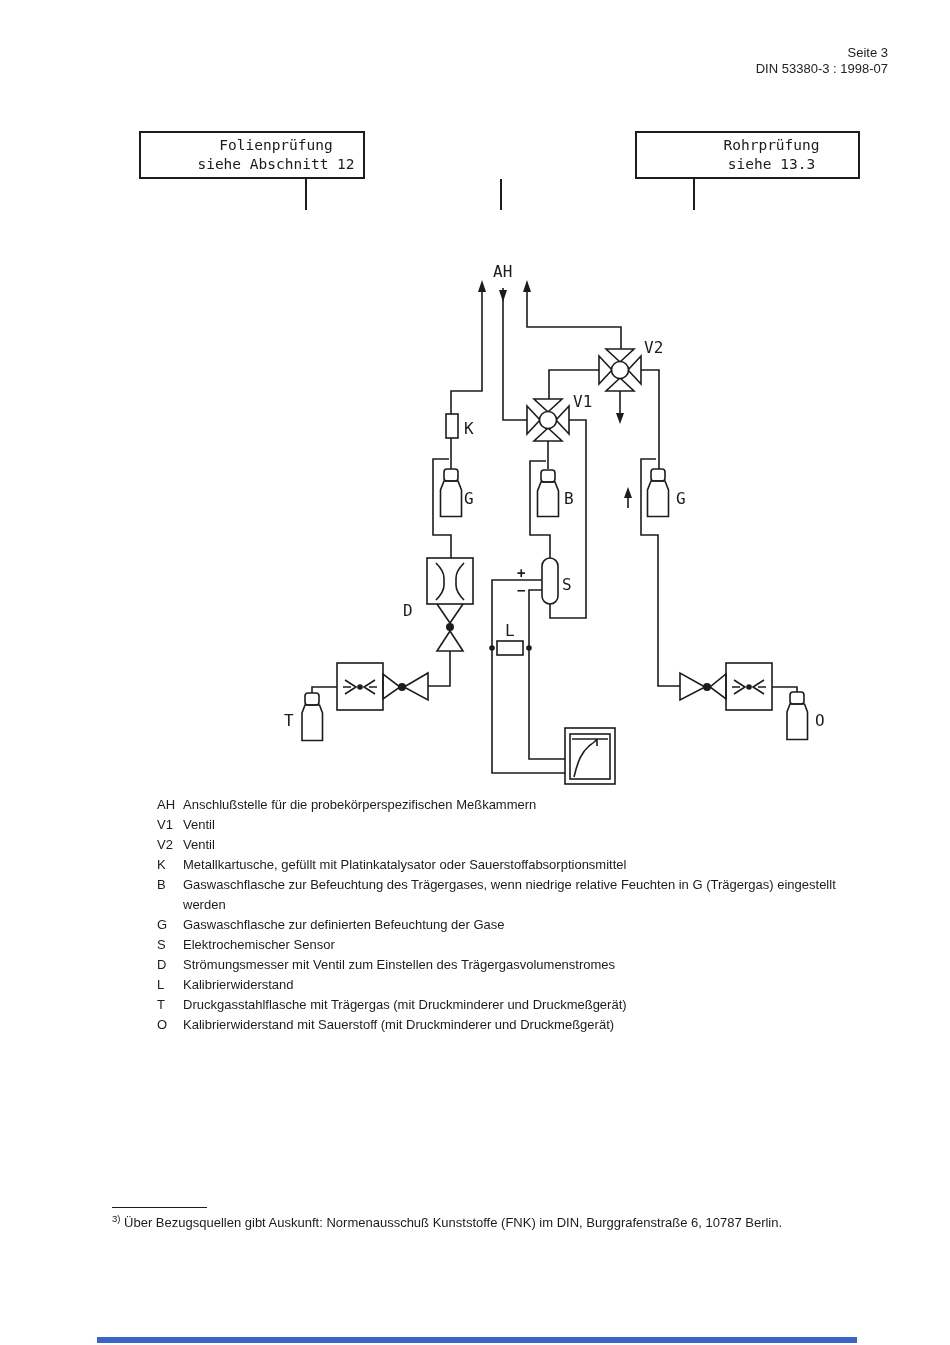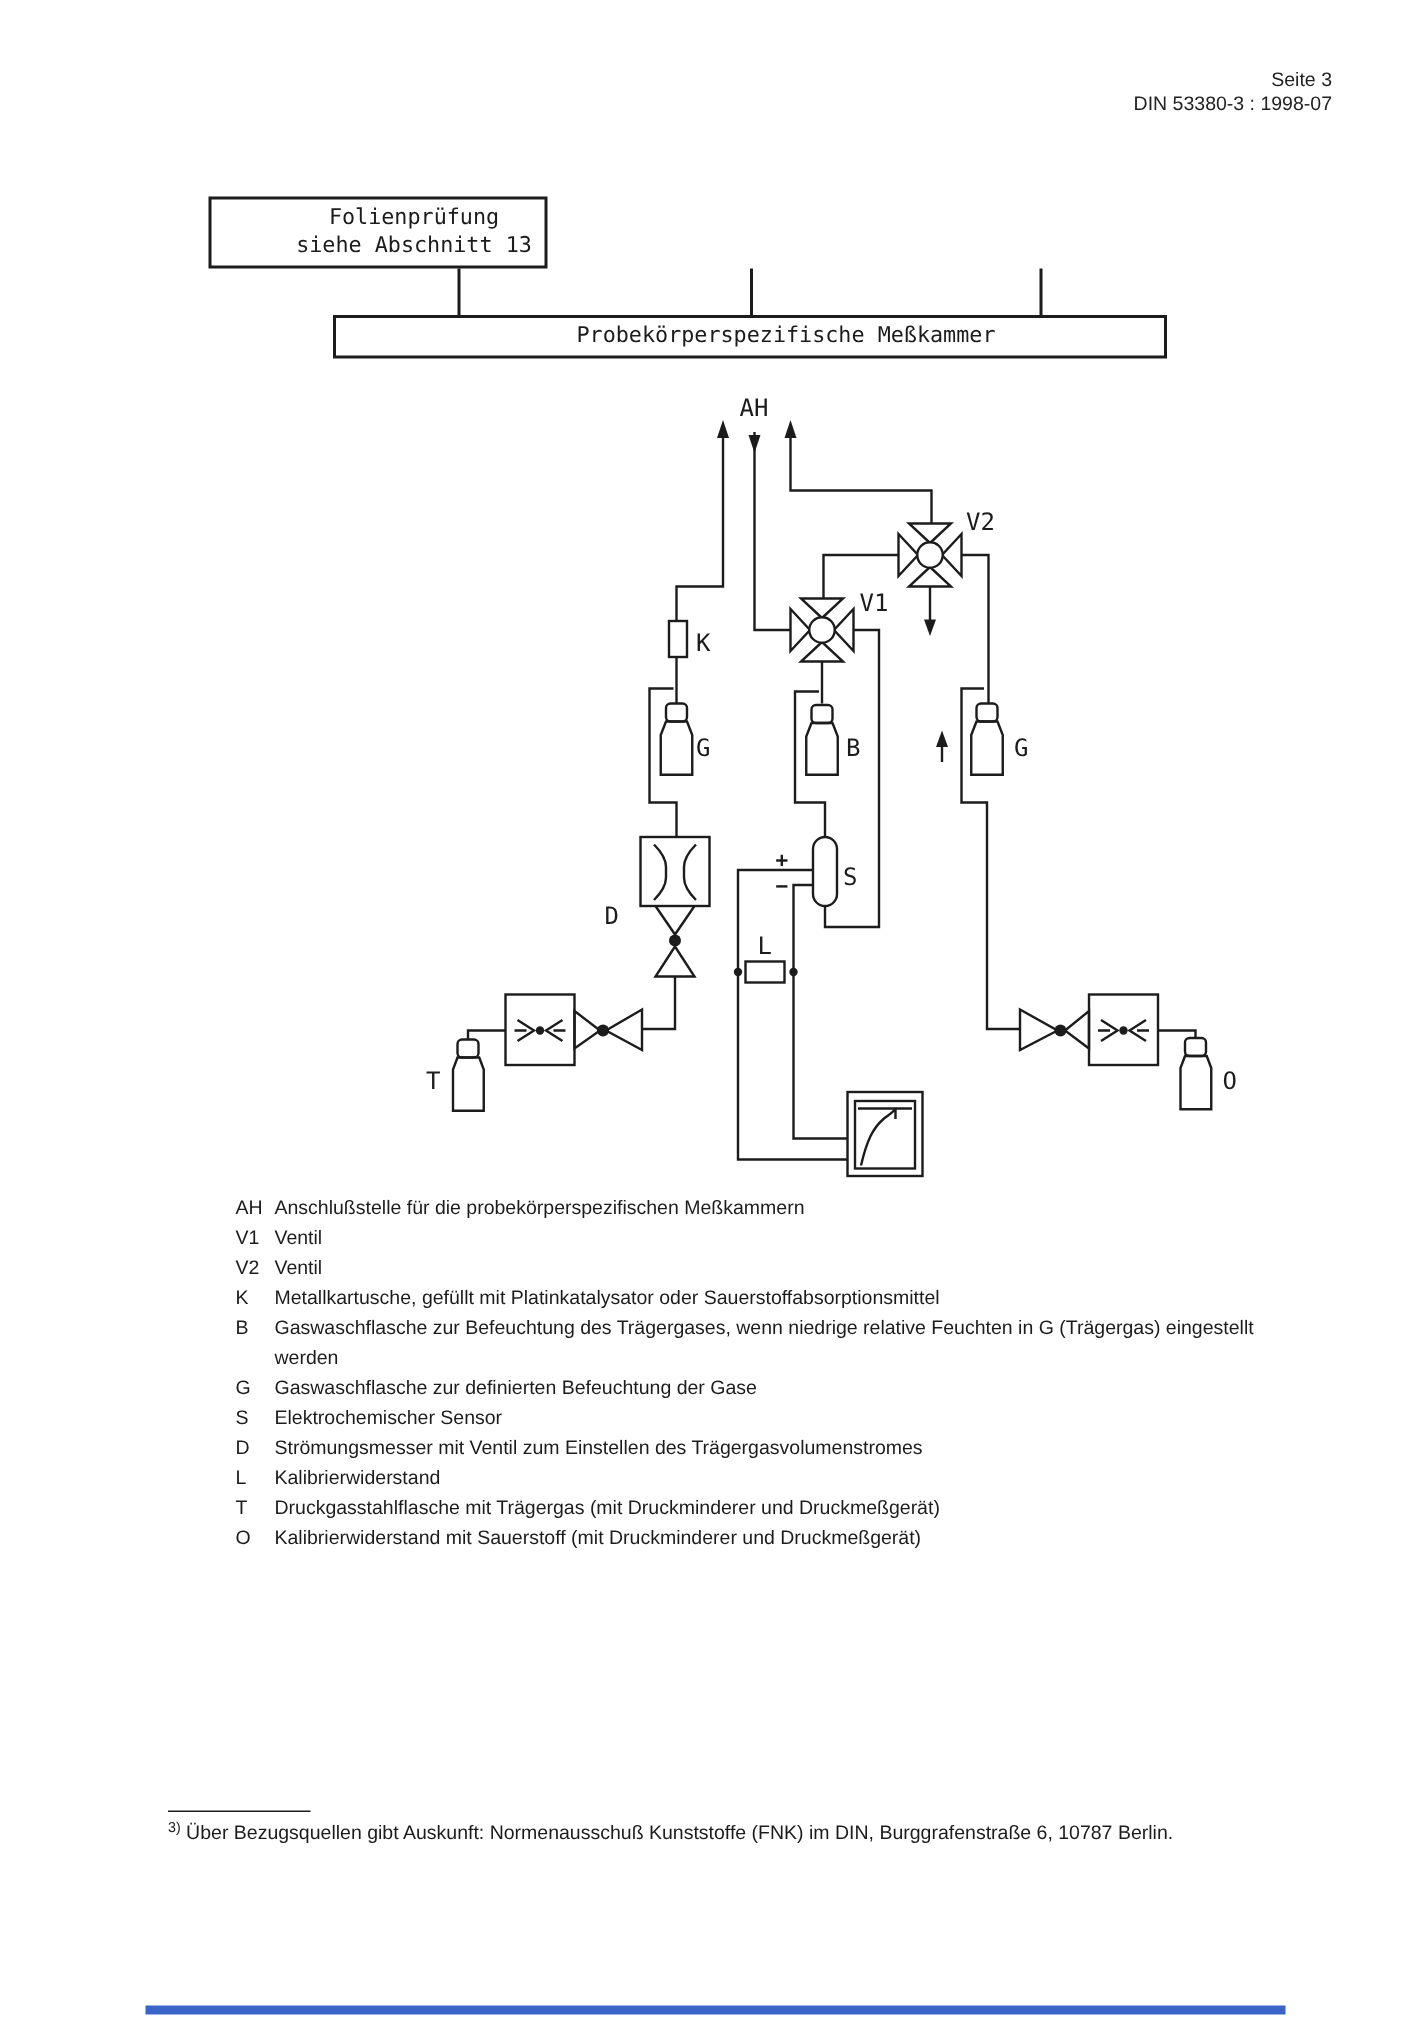--- a/index.html
+++ b/index.html
@@ -52,28 +52,29 @@
 <div id="page">
 
   <div id="hdr" class="abs">
     <div>Seite 3</div>
     <div>DIN 53380-3 : 1998-07</div>
   </div>
 
 
   <div id="fbox1" class="fbox abs">
     <div>Folienprüfung</div>
-    <div>siehe Abschnitt 13</div>
+    <div>siehe Abschnitt 12</div>
+  </div>
+  <div id="fbox3" class="fbox abs">
+    <div>Rohrprüfung</div>
+    <div>siehe 13.3</div>
   </div>
   <div id="conn1" class="conn abs"></div>
   <div id="conn2" class="conn abs"></div>
   <div id="conn3" class="conn abs"></div>
-  <div id="chambox" class="fbox abs">
-    <div>Probekörperspezifische Meßkammer</div>
-  </div>
 
   <svg id="schema" class="abs" width="590" height="560" viewBox="270 250 590 560" fill="none" stroke="#1c1c1c" stroke-width="1.6">
 
     <text x="493" y="277" stroke="none" fill="#1c1c1c">AH</text>
     <g>
       <path d="M451,414 V391 H482 V288"></path>
       <polygon points="482,280 478,292 486,292" fill="#1c1c1c" stroke="none"></polygon>
     </g>
     <g>
       <path d="M503,288 V420 H527"></path>

